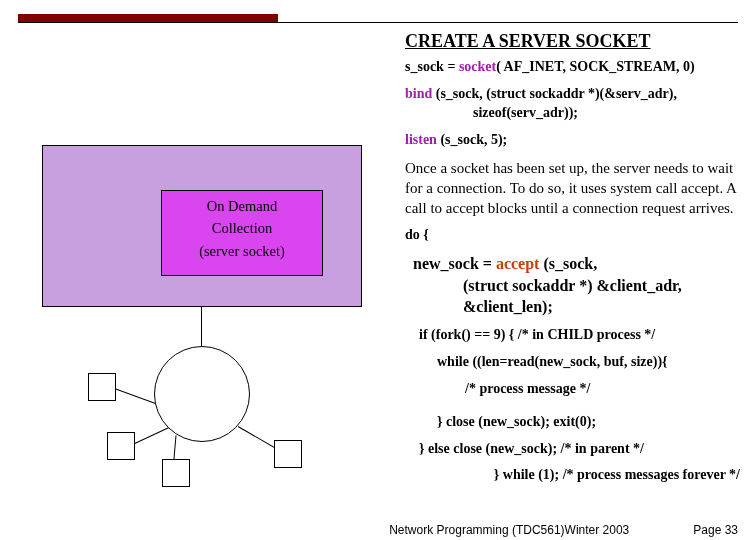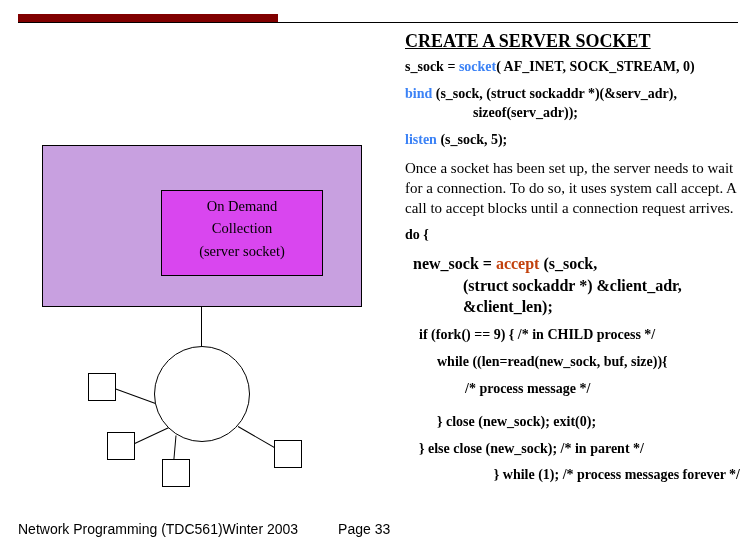--- a/index.html
+++ b/index.html
@@ -38,21 +38,21 @@
     text-decoration: underline;
   }
   .right-col {
     position: absolute;
     left: 405px;
     top: 58px;
     width: 335px;
     line-height: 1.35;
   }
   .right-col > div { margin-bottom: 8px; }
-  .kw { color: #3b82f6; font-weight: bold; }
+  .kw { color: #a21caf; font-weight: bold; }
   .bold { font-weight: bold; }
   .paragraph { font-size: 15px; }
   .accept-block {
     font-weight: bold;
     font-size: 16px;
     margin: 8px 0 10px 8px;
     line-height: 1.35;
   }
   .indent1 { padding-left: 14px; }
   .indent2 { padding-left: 32px; }
@@ -116,26 +116,26 @@
     height: 26px;
     background: #fff;
     border: 1px solid #000;
   }
   .footer {
     position: absolute;
     left: 18px;
     right: 18px;
     bottom: 3px;
     font-family: Arial, sans-serif;
-    font-size: 14px;
+    font-size: 12px;
     color: #000;
     display: flex;
-    justify-content: flex-start;
+    justify-content: flex-end;
   }
-  .footer .right { display: flex; gap: 40px; }
+  .footer .right { display: flex; gap: 64px; }
 </style>
 </head>
 <body>
 
 <div class="top-accent"></div>
 <div class="top-rule"></div>
 
 <div class="title">CREATE A SERVER SOCKET</div>
 
 <div class="right-col">

